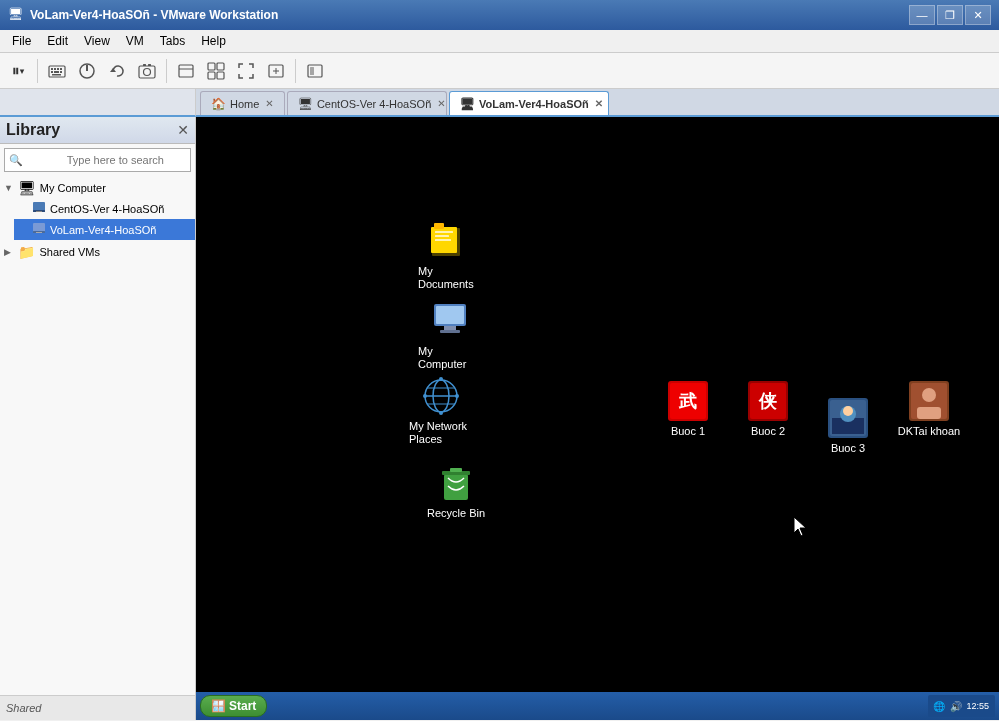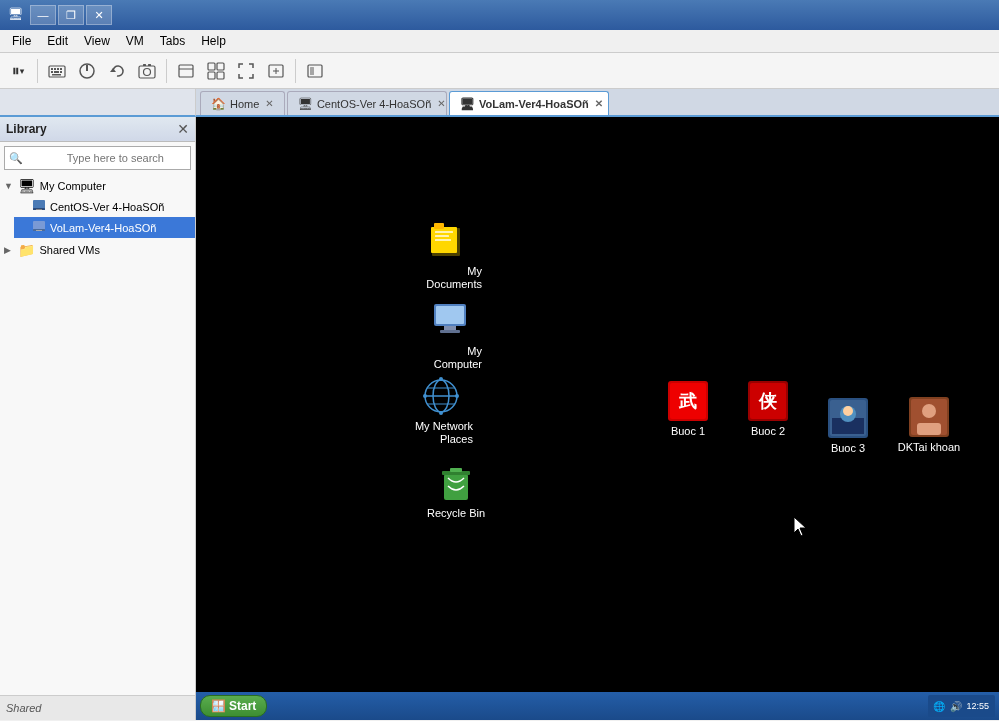--- a/index.html
+++ b/index.html
@@ -78,21 +78,21 @@
       flex-shrink: 0;
     }
     #library-header {
       background: linear-gradient(to bottom, #e0e8f0, #d0d8e8);
       padding: 4px 6px;
       display: flex;
       align-items: center;
       justify-content: space-between;
       border-bottom: 1px solid #bbb;
     }
-    #library-header .lib-title { font-size: 12px; font-weight: bold; color: #222; }
+    #library-header .lib-title { font-size: 16px; font-weight: bold; color: #222; }
     #library-header .close-btn { cursor: pointer; font-size: 14px; color: #555; }
     #search-box {
       margin: 4px;
       display: flex;
       align-items: center;
       background: white;
       border: 1px solid #aaa;
       height: 24px;
       padding: 0 4px;
     }
@@ -173,21 +173,21 @@
     }
     .desktop-icon .icon-img {
       width: 40px; height: 40px;
       display: flex; align-items: center; justify-content: center;
       font-size: 32px;
       margin-bottom: 4px;
     }
     .desktop-icon .icon-label {
       color: white;
       font-size: 11px;
-      text-align: right;
+      text-align: left;
       text-shadow: 1px 1px 2px #000;
       word-break: break-word;
       line-height: 1.2;
     }
 
     
     #vm-taskbar {
       position: absolute;
       bottom: 0; left: 0; right: 0;
       height: 28px;
@@ -227,20 +227,21 @@
       position: relative;
       width: 100%;
       height: 100%;
     }
   </style>
 </head>
 <body>
 
 <div id="title-bar">
   <span class="app-icon">🖥</span>
+  <span class="title-text">VoLam-Ver4-HoaSOñ - VMware Workstation</span>
   <div class="win-controls">
     <div class="win-btn">—</div>
     <div class="win-btn">❐</div>
     <div class="win-btn close">✕</div>
   </div>
 </div>
 
 <div id="menu-bar">
   <div class="menu-item">File</div>
   <div class="menu-item">Edit</div>
@@ -504,21 +505,21 @@
               <rect x="0" y="0" width="40" height="40" rx="3" fill="#2a5080"></rect>
               <rect x="2" y="2" width="36" height="36" rx="2" fill="#3a6090"></rect>
               <rect x="4" y="20" width="32" height="16" fill="#1a3060"></rect>
               <circle cx="20" cy="16" r="8" fill="#5090c0"></circle>
               <circle cx="20" cy="13" r="5" fill="#ffd0a0"></circle>
             </svg>
           </div>
           <span class="icon-label">Buoc 3</span>
         </div>
 
-        <div class="desktop-icon" style="left:697px; top:276px;">
+        <div class="desktop-icon" style="left:697px; top:260px;">
           <div class="icon-img">
             <svg width="40" height="40" viewBox="0 0 40 40">
               <rect x="0" y="0" width="40" height="40" rx="3" fill="#804020"></rect>
               <rect x="2" y="2" width="36" height="36" rx="2" fill="#a05030"></rect>
               <circle cx="20" cy="14" r="7" fill="#e0a080"></circle>
               <rect x="8" y="26" width="24" height="12" rx="3" fill="#e0a080"></rect>
             </svg>
           </div>
           <span class="icon-label">DKTai khoan</span>
         </div>

